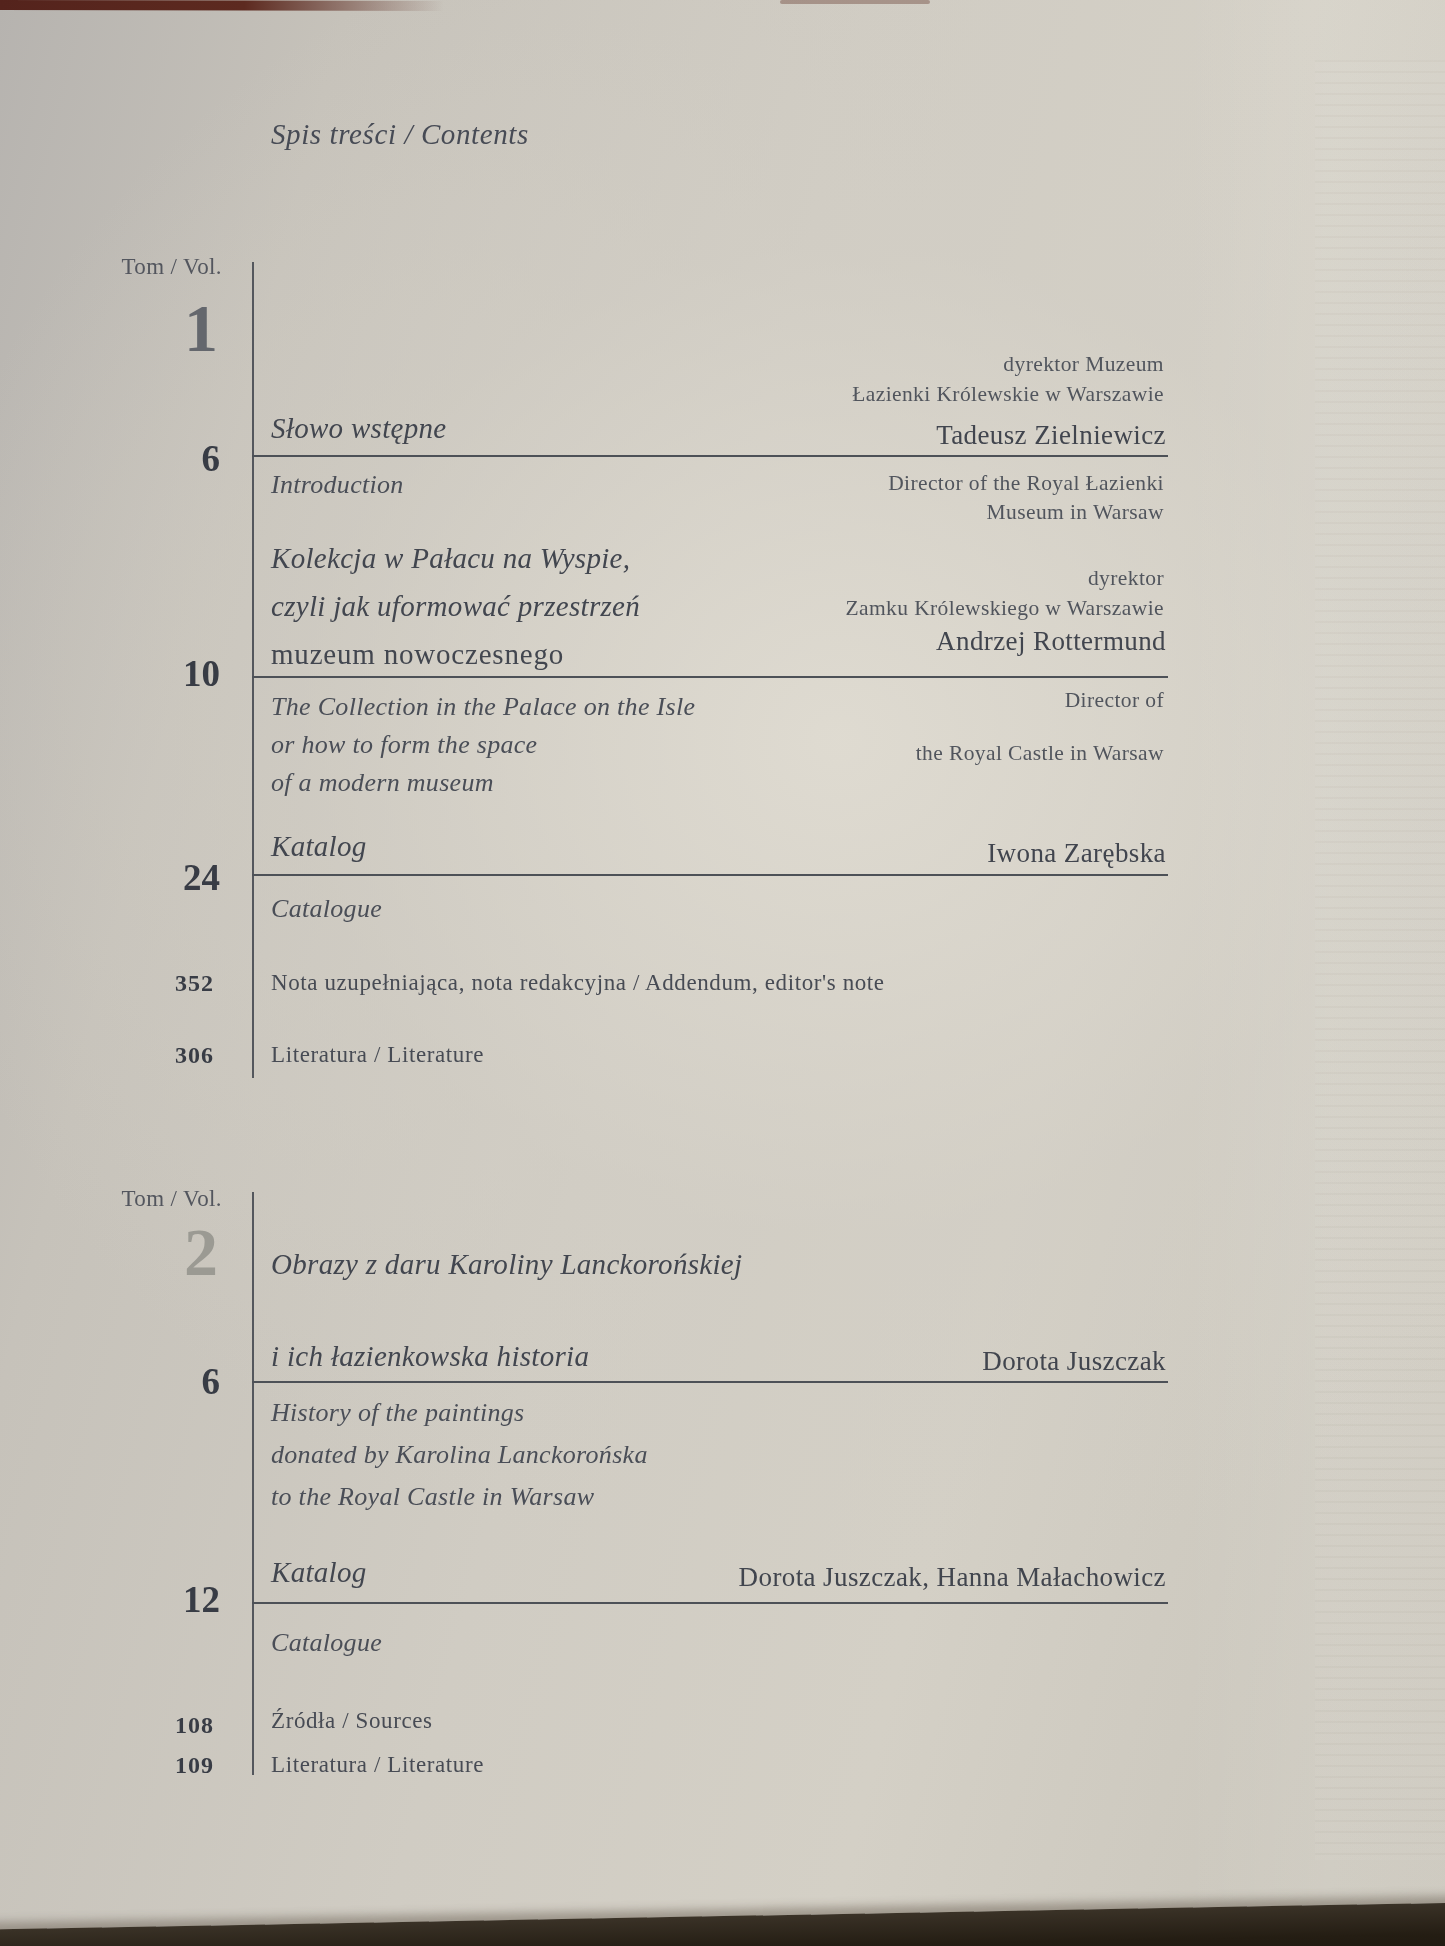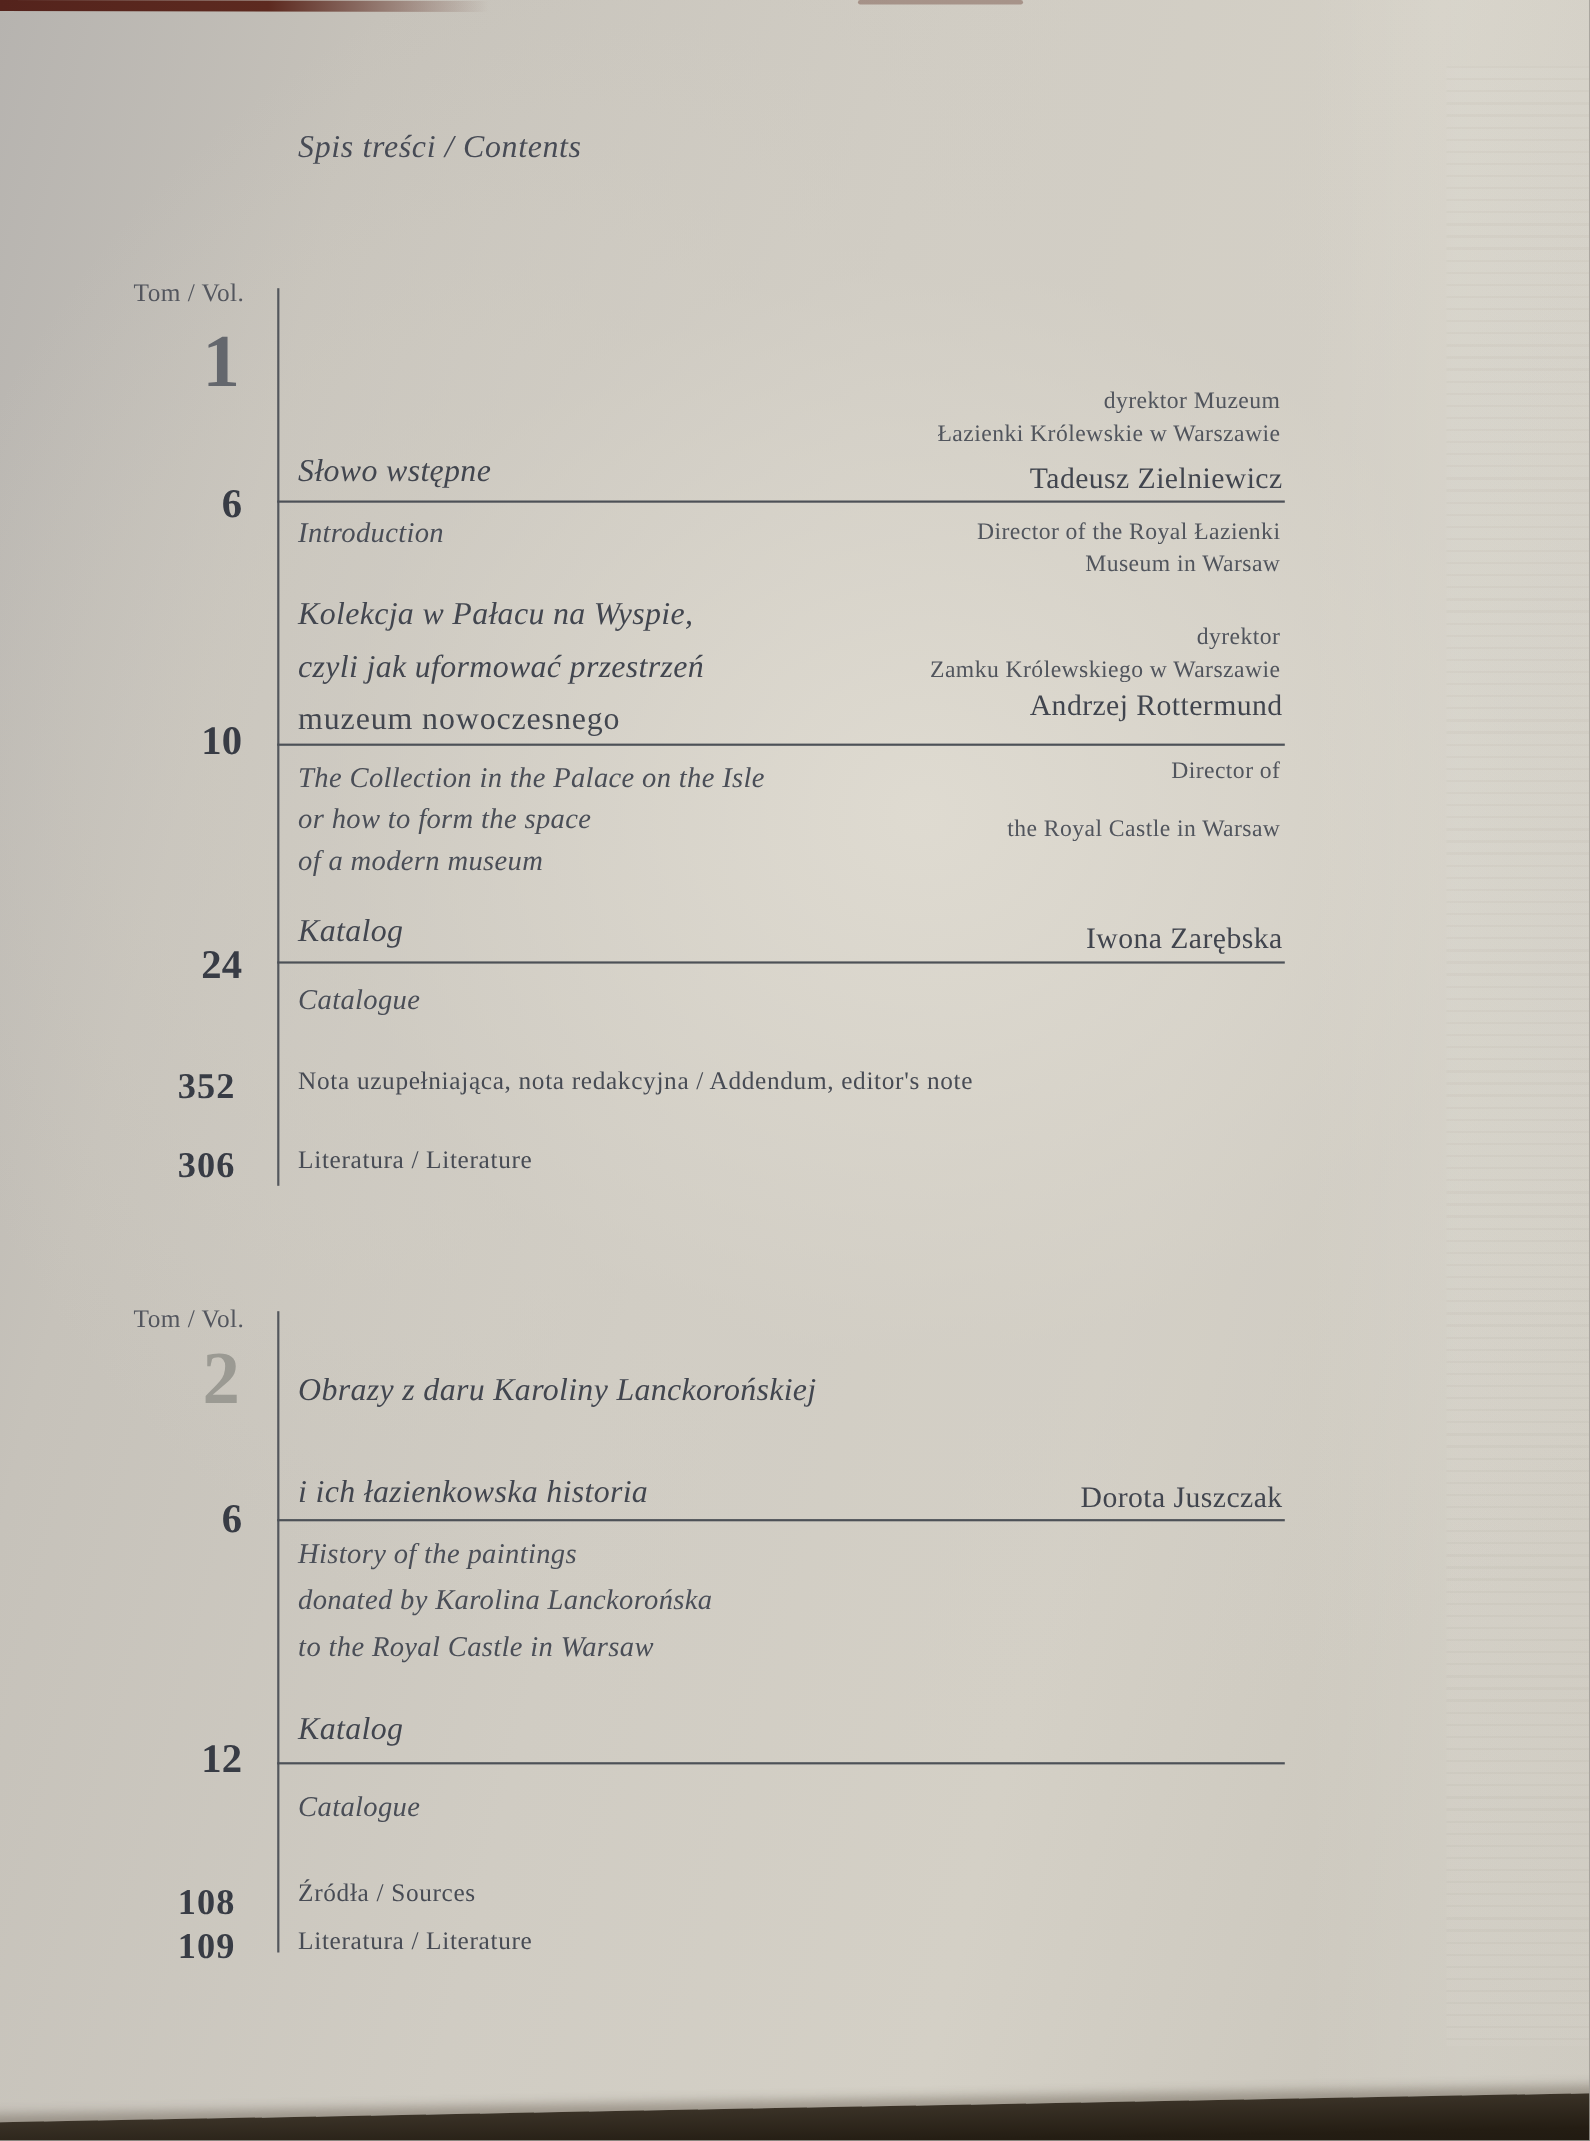--- a/index.html
+++ b/index.html
@@ -45,21 +45,21 @@
   .txt { position: absolute; white-space: nowrap; }
   .r { text-align: right; }
 
   .toc-title { font-style: italic; font-size: 29px; color: #474b55; letter-spacing: 0.6px; }
 
   .vol-label { font-size: 23px; color: #53565e; letter-spacing: 0.4px; }
   .num-col { left: 0; width: 236px; text-align: right; }
   .num-vol { font-weight: 700; font-size: 68px; line-height: 0.9; color: #64676d; }
   .num-vol.light { color: #9b9a93; }
   .num-pg-lg { font-weight: 700; font-size: 37px; color: #383c45; }
-  .num-pg-sm { font-weight: 700; font-size: 33px; color: #383c45; letter-spacing: 1px; }
+  .num-pg-sm { font-weight: 700; font-size: 24px; color: #383c45; letter-spacing: 1px; }
 
   .vline { position: absolute; left: 252px; width: 2px; background: #54575d; }
   .hrule { position: absolute; left: 252px; width: 916px; height: 2px; background: #4d5157; }
 
   .pl-title { font-style: italic; font-size: 29px; color: #42464f; letter-spacing: 0.3px; }
   .pl-title.upright { font-style: normal; letter-spacing: 0.8px; }
   .en-title { font-style: italic; font-size: 26px; color: #4a4e57; letter-spacing: 0.3px; }
   .plain-row { font-size: 23px; color: #474b54; letter-spacing: 0.6px; }
   .author { font-size: 27px; color: #41454e; letter-spacing: 0.4px; right: 279px; }
   .affil { font-size: 21.5px; color: #51555d; letter-spacing: 0.4px; right: 281px; }
@@ -123,20 +123,21 @@
   <div class="txt pl-title" style="left:271px; top:1248px;">Obrazy z daru Karoliny Lanckorońskiej</div>
   <div class="txt pl-title" style="left:271px; top:1340px;">i ich łazienkowska historia</div>
   <div class="txt author r" style="top:1346px;">Dorota Juszczak</div>
   <div class="txt num-pg-lg num-col" style="top:1360px; padding-right:16px;">6</div>
   <div class="hrule" style="top:1381px;"></div>
   <div class="txt en-title" style="left:271px; top:1398px;">History of the paintings</div>
   <div class="txt en-title" style="left:271px; top:1440px;">donated by Karolina Lanckorońska</div>
   <div class="txt en-title" style="left:271px; top:1482px;">to the Royal Castle in Warsaw</div>
 
   <div class="txt pl-title" style="left:271px; top:1556px;">Katalog</div>
+  <div class="txt author r" style="top:1562px;">Dorota Juszczak, Hanna Małachowicz</div>
   <div class="txt num-pg-lg num-col" style="top:1578px; padding-right:16px;">12</div>
   <div class="hrule" style="top:1602px;"></div>
   <div class="txt en-title" style="left:271px; top:1628px;">Catalogue</div>
 
   <div class="txt num-pg-sm num-col" style="top:1712px; padding-right:22px;">108</div>
   <div class="txt plain-row" style="left:271px; top:1708px;">Źródła / Sources</div>
 
   <div class="txt num-pg-sm num-col" style="top:1752px; padding-right:22px;">109</div>
   <div class="txt plain-row" style="left:271px; top:1752px;">Literatura / Literature</div>
 

